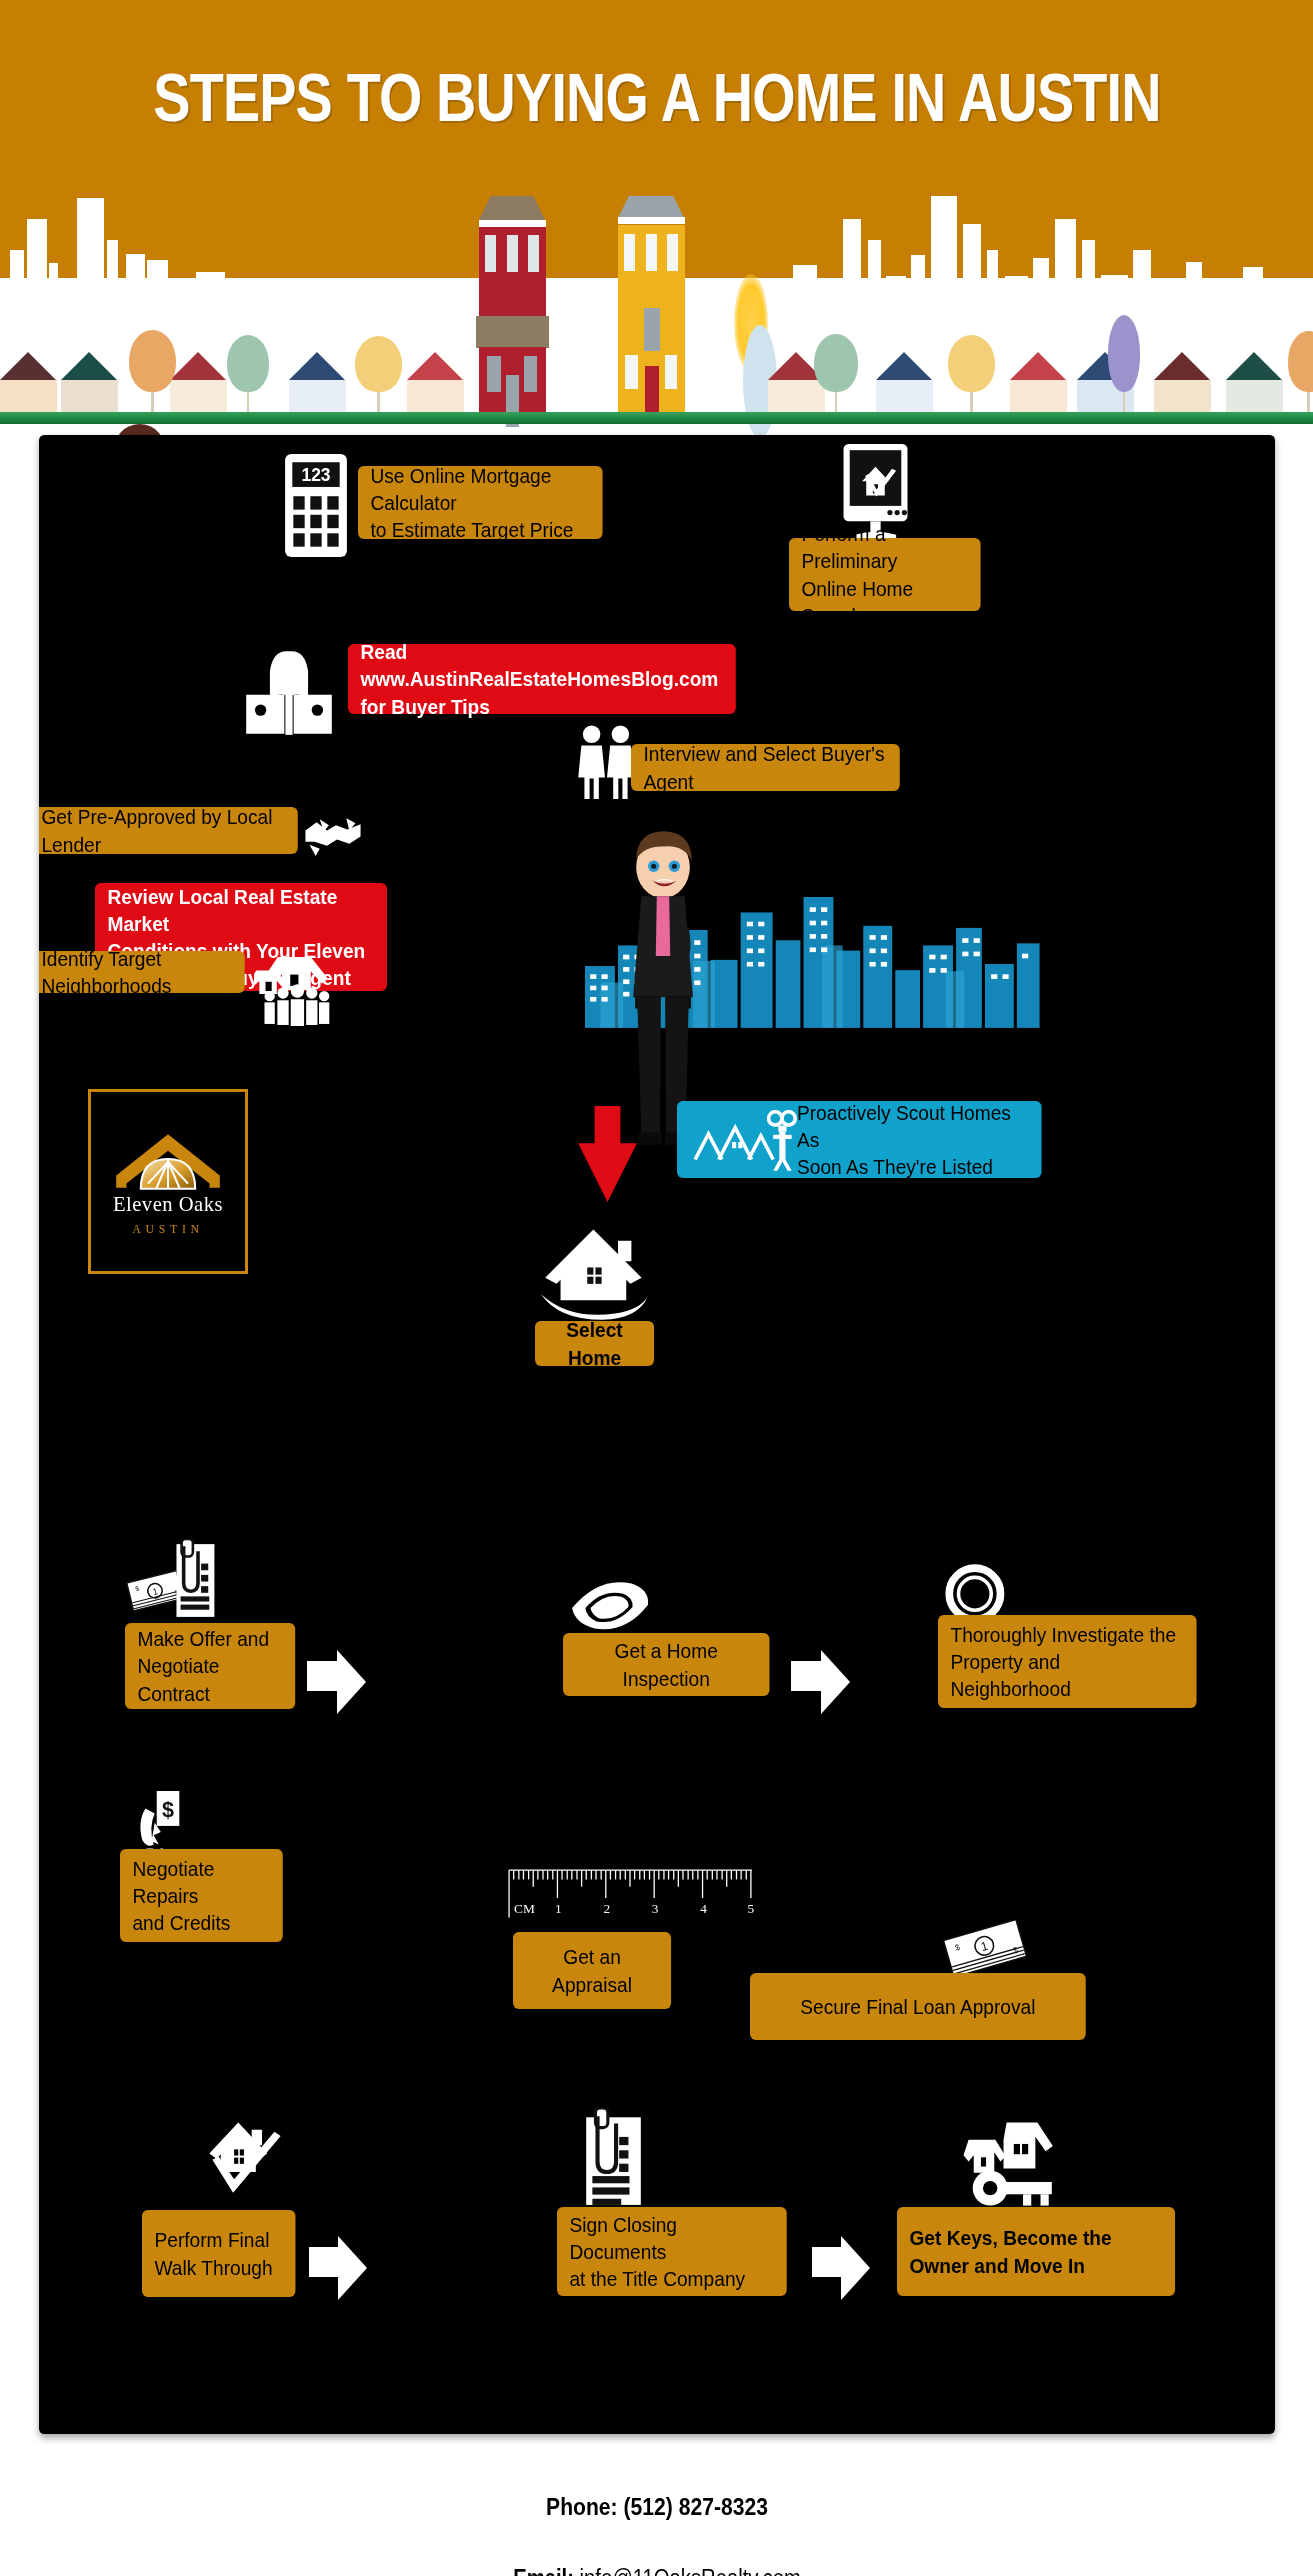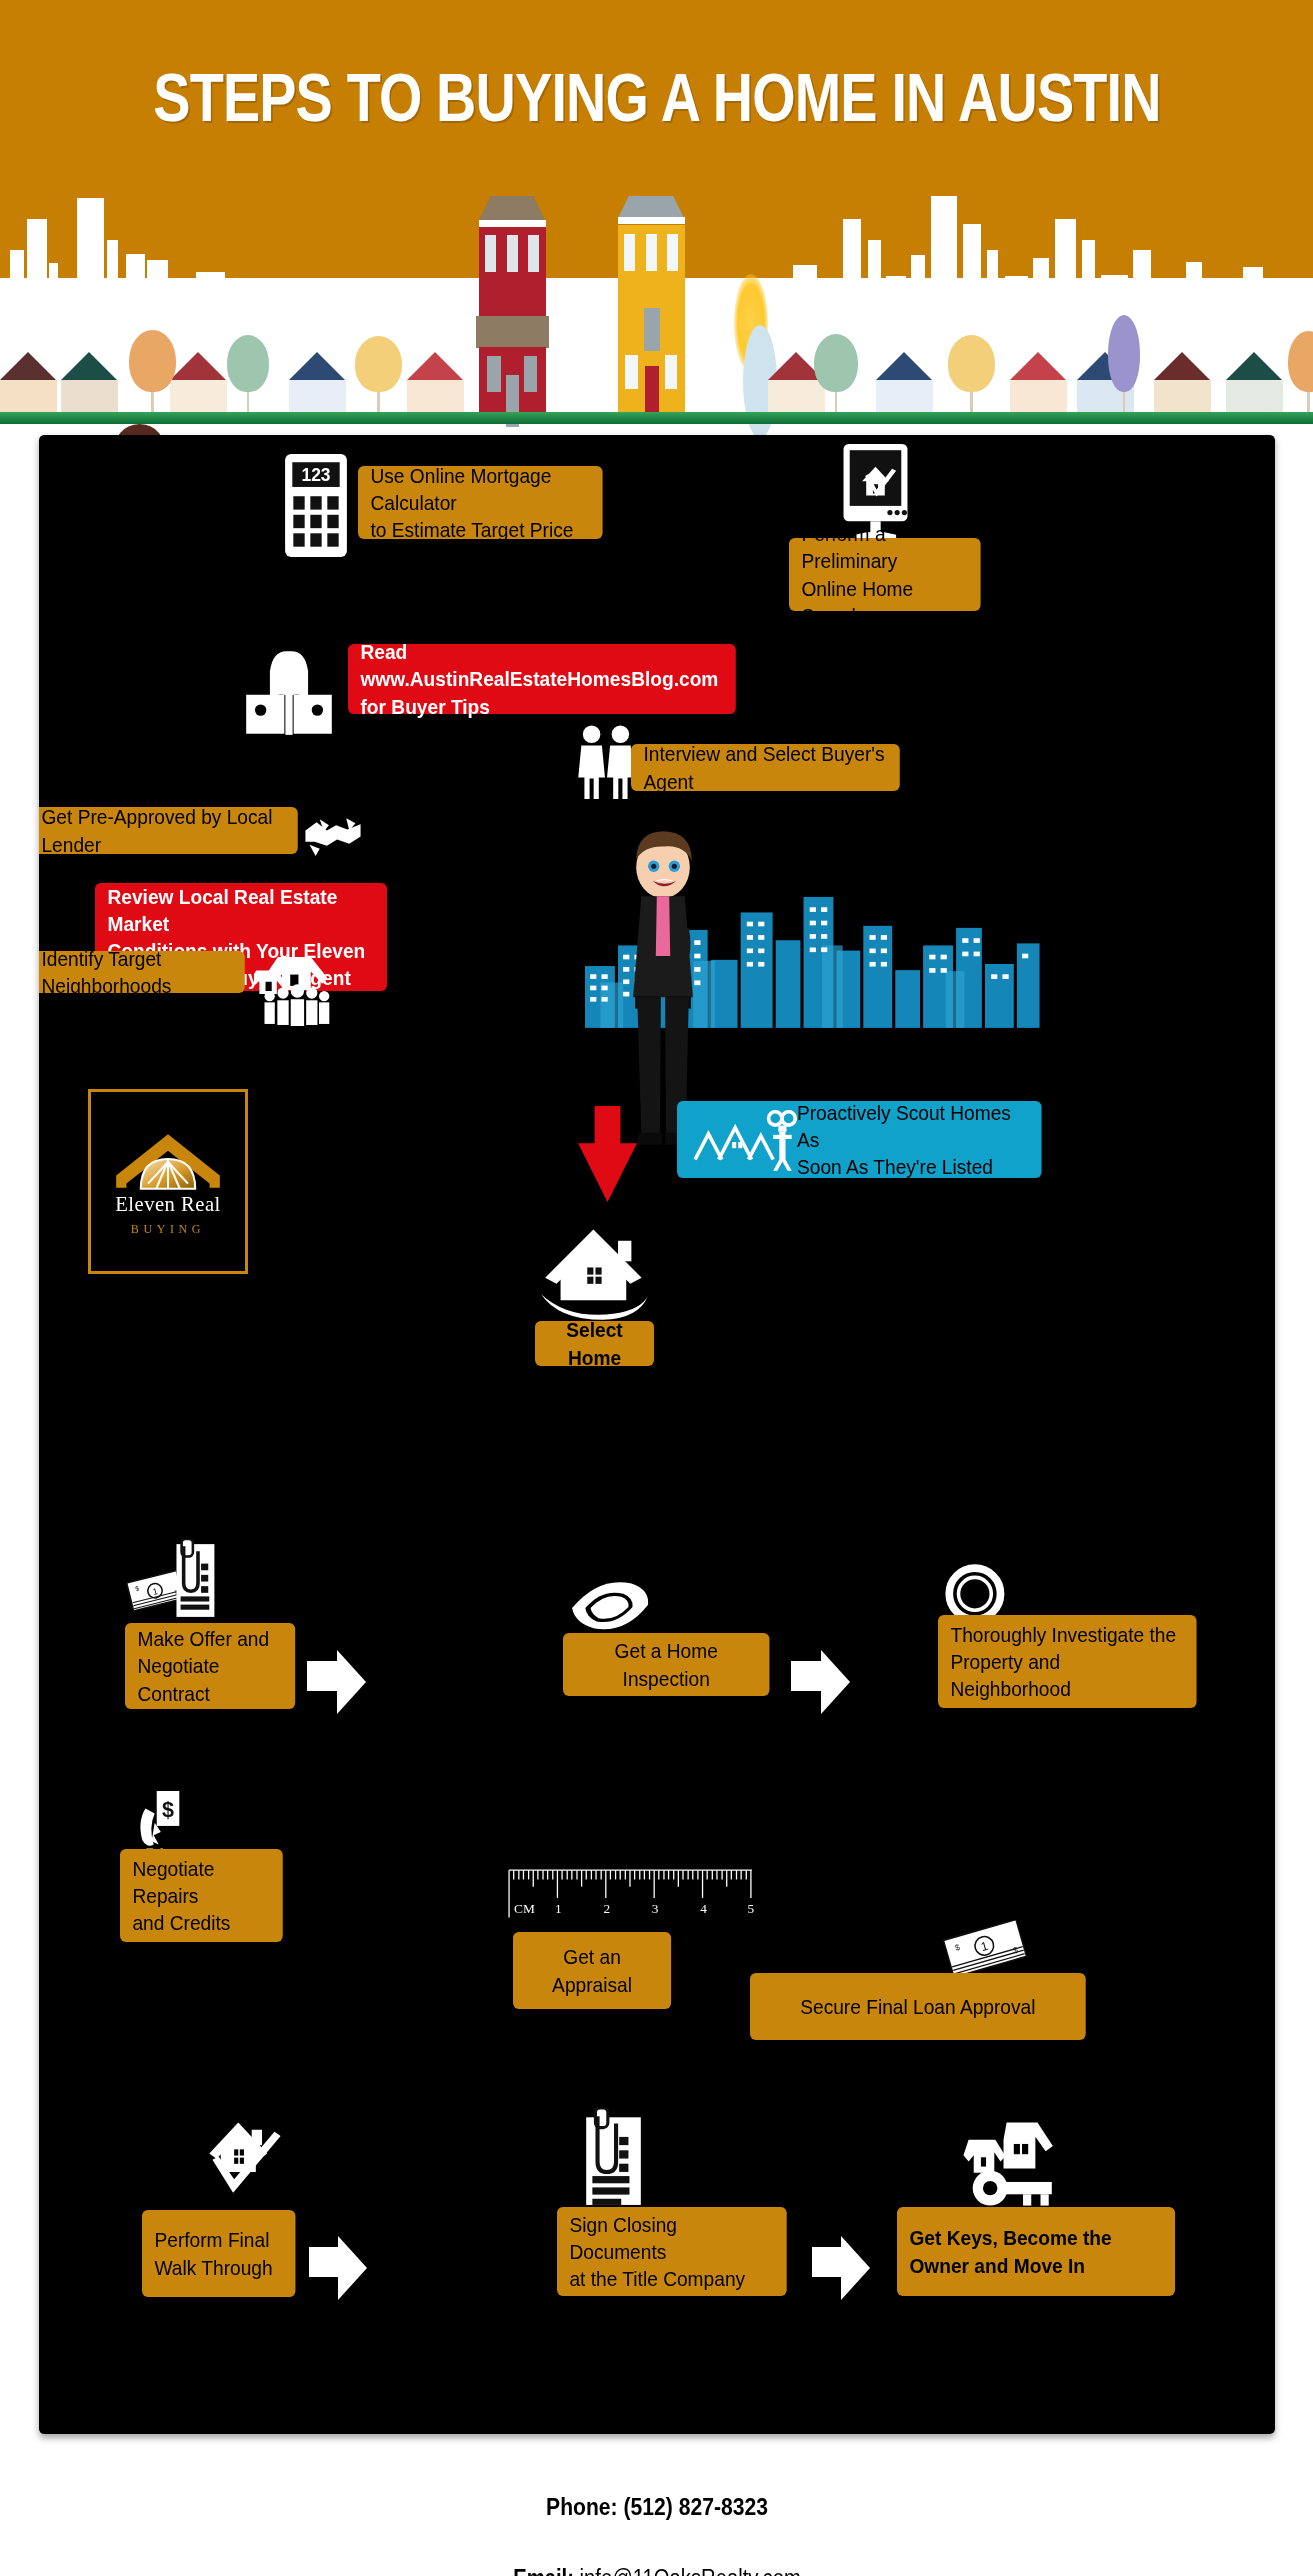--- a/index.html
+++ b/index.html
@@ -537,22 +537,22 @@
         </linearGradient>
       </defs>
       <g stroke="#ffffff" stroke-width="4">
         <line x1="115" y1="66" x2="115" y2="122"></line>
         <line x1="115" y1="70" x2="76" y2="112"></line>
         <line x1="115" y1="70" x2="154" y2="112"></line>
         <line x1="115" y1="68" x2="92" y2="122"></line>
         <line x1="115" y1="68" x2="138" y2="122"></line>
       </g>
     </svg>
-    <div class="logo-name">Eleven Real</div>
-    <div class="logo-sub">BUYING</div>
+    <div class="logo-name">Eleven Oaks</div>
+    <div class="logo-sub">AUSTIN</div>
   </div>
 
   <div class="icon" style="left:537px; top:671px;">
     <svg width="63" height="98" viewBox="0 0 122 190">
       <path d="M36 0 L86 0 L86 72 L118 72 L61 186 L4 72 L36 72 Z" fill="#e00a14"></path>
     </svg>
   </div>
 
   <div class="box blue" style="left:638px; top:666px; width:392px; height:77px; padding-left:129px;">
     <div>

